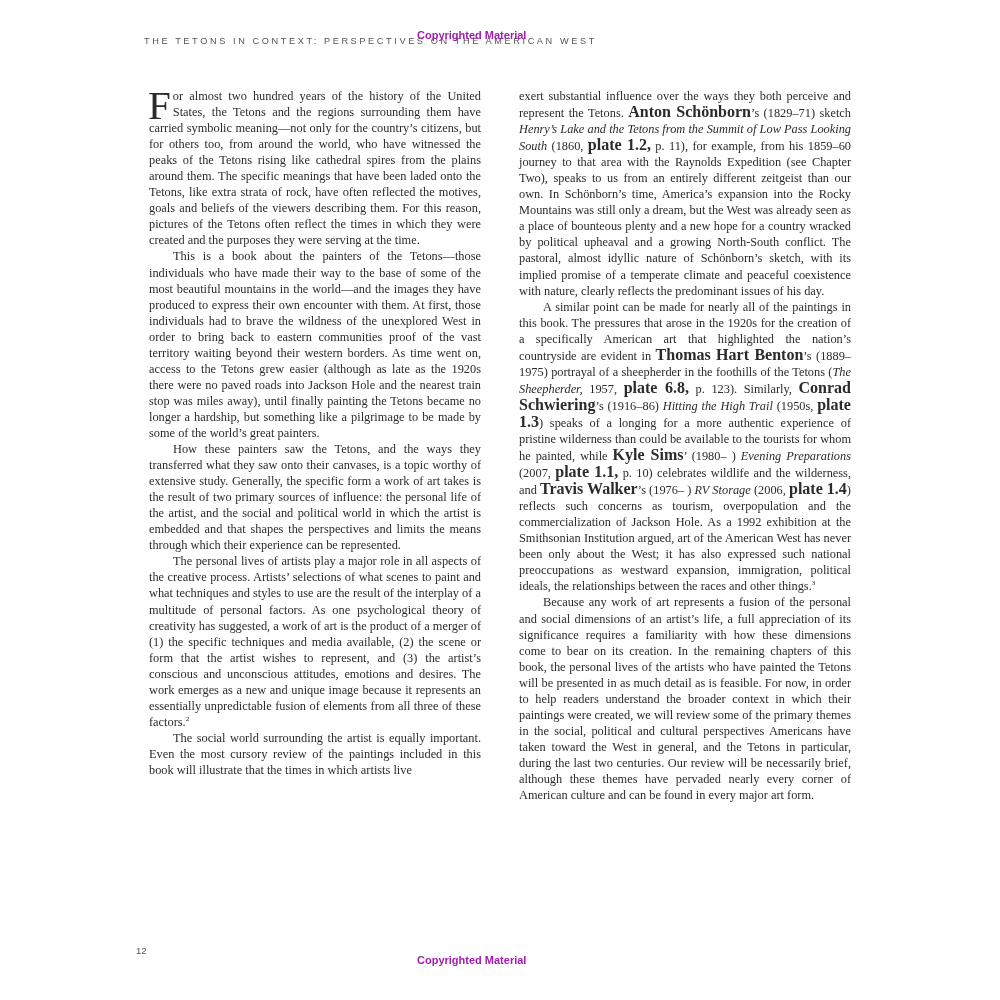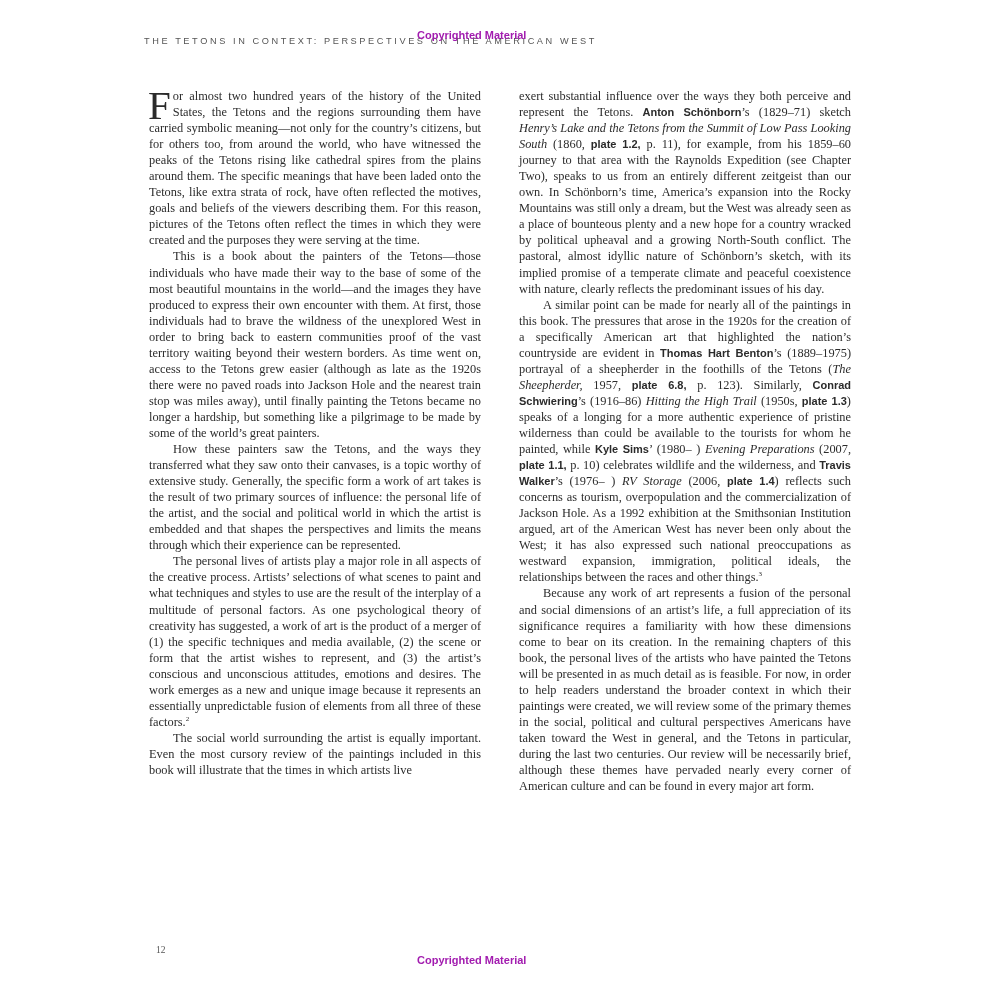--- a/index.html
+++ b/index.html
@@ -1,28 +1,28 @@
 <!DOCTYPE html>
 <html><head>
 <meta charset="utf-8">
 <style>
   html, body { margin: 0; padding: 0; background: #ffffff; }
   body { width: 1000px; height: 1000px; position: relative; overflow: hidden; font-family: "Liberation Serif", "DejaVu Serif", serif; color: #2b2b2b; }
   .running-head { position: absolute; left: 144px; top: 36px; font-family: "Liberation Sans", "DejaVu Sans", sans-serif; font-size: 9.2px; letter-spacing: 2.6px; color: #555; white-space: nowrap; }
   .watermark { position: absolute; font-family: "Liberation Sans", "DejaVu Sans", sans-serif; font-weight: bold; font-size: 11px; color: #a21caf; white-space: nowrap; }
   .wm-top { left: 417px; top: 29px; }
   .wm-bottom { left: 417px; top: 954px; }
-  .page-number { position: absolute; left: 136px; top: 945px; font-family: Liberation Serif, serif; font-size: 9.5px; color: #555; margin-left: 20px; }
+  .page-number { position: absolute; left: 136px; top: 945px; font-family: Liberation Sans, sans-serif; font-size: 9.5px; color: #555; }
   .column { position: absolute; top: 88px; width: 332px; font-size: 12.35px; line-height: 16.05px; text-align: justify; hyphens: none; }
   .col-left { left: 149px; }
   .col-right { left: 519px; }
   .column p { margin: 0; text-indent: 24px; }
   .column p.first { text-indent: 0; }
   .dropcap { float: left; font-size: 41px; line-height: 30px; margin: 2px 2px 0 -1px; color: #2b2b2b; }
-  .sans-bold { font-family: Liberation Sans, sans-serif; font-weight: bold; font-size: 11px; }
+  .sans-bold { font-family: Liberation Serif, serif; font-weight: bold; font-size: 16px; }
   .fn { font-size: 7px; vertical-align: super; line-height: 0; }
   .it { font-style: italic; }
 </style>
 </head>
 <body>
 
 <div class="running-head">THE TETONS IN CONTEXT: PERSPECTIVES ON THE AMERICAN WEST</div>
 <div class="watermark wm-top">Copyrighted Material</div>
 
 <div class="column col-left">

